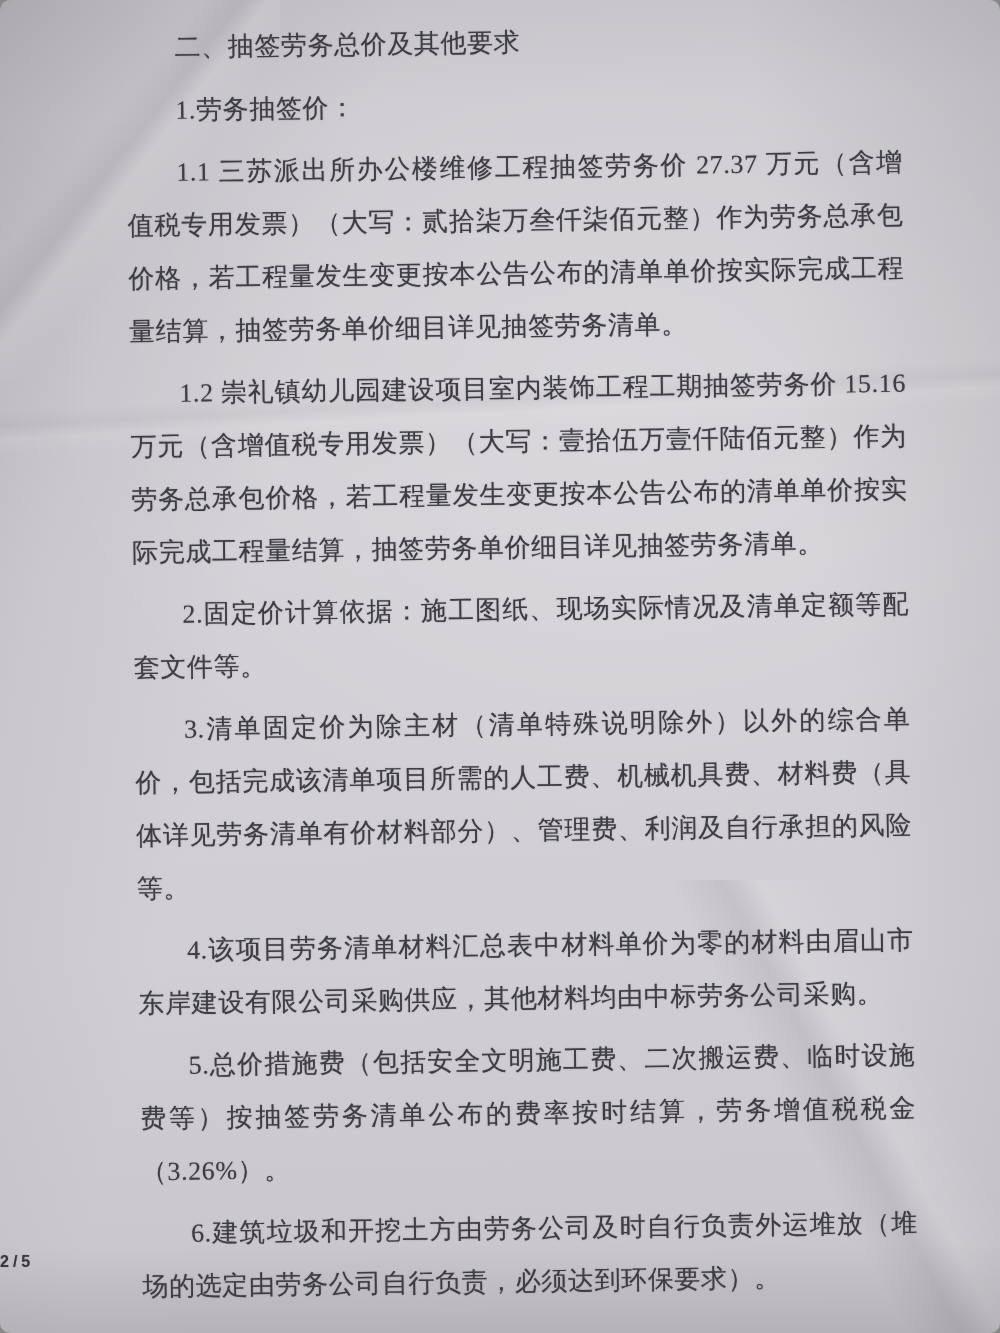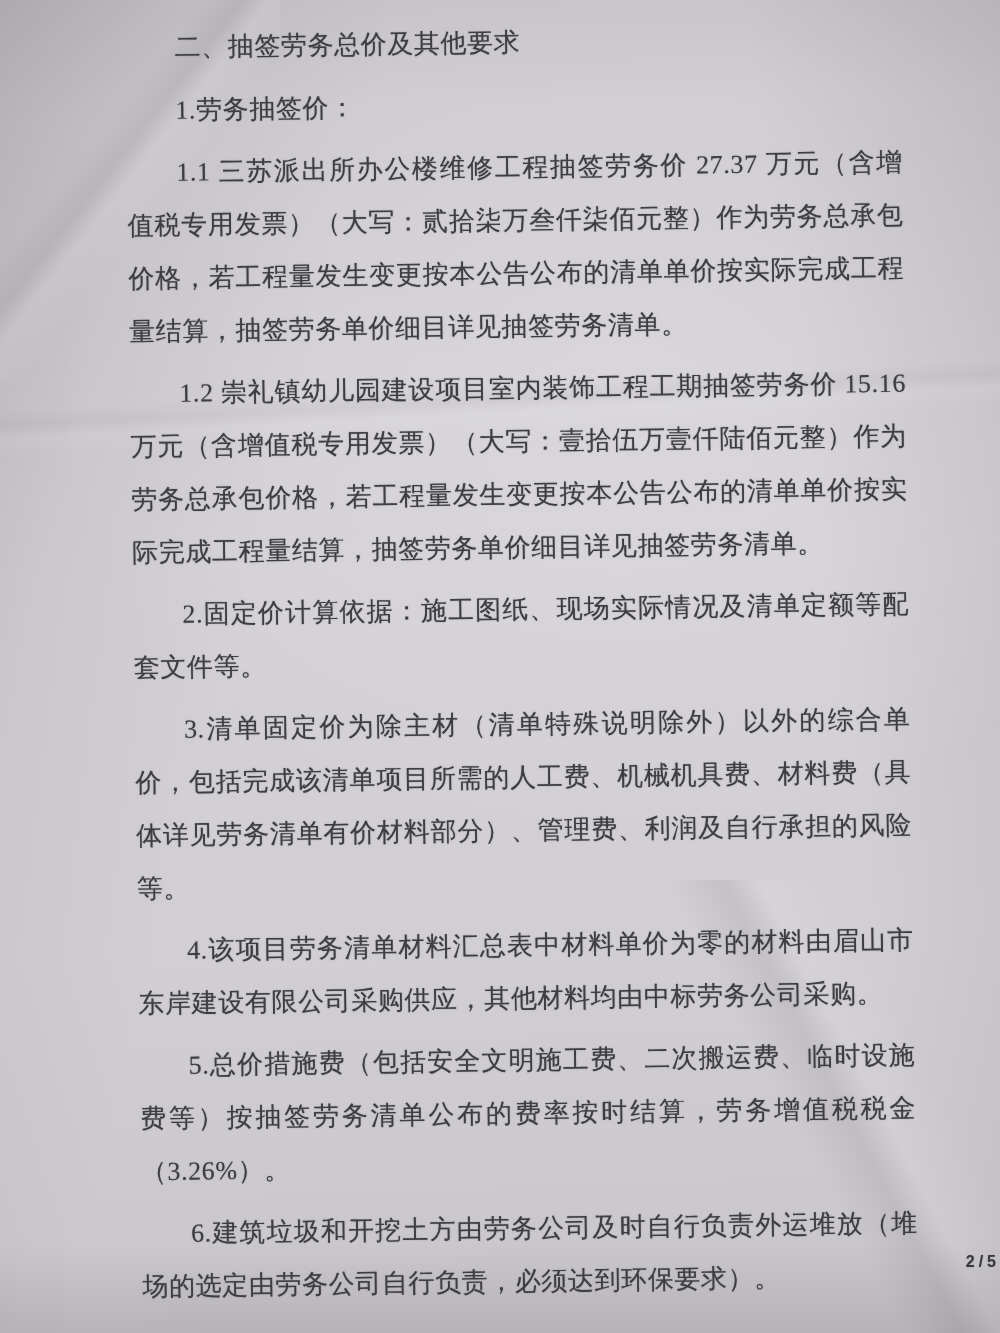--- a/index.html
+++ b/index.html
@@ -12,20 +12,21 @@
     width: 1000px;
     height: 1333px;
     overflow: hidden;
     font-family: "Liberation Serif", "DejaVu Serif", serif;
     
     background:
       radial-gradient(ellipse 900px 700px at 62% 30%, rgba(255,255,255,0.16), rgba(255,255,255,0) 65%),
       linear-gradient(104deg, rgba(40,36,44,0.16) 0%, rgba(40,36,44,0.05) 14%, rgba(0,0,0,0) 30%),
       linear-gradient(262deg, rgba(40,36,44,0.10) 0%, rgba(0,0,0,0) 22%),
       linear-gradient(178deg, #c6c3c8 0%, #cfccd1 9%, #d4d1d6 42%, #d2cfd4 70%, #cbc8cd 92%, #c4c1c6 100%);
+    border-radius: 10px;
   }
   
   .crease { position: absolute; pointer-events: none; }
   .crease-1 {
     left: -60px; top: -40px; width: 340px; height: 420px;
     background: linear-gradient(128deg, rgba(0,0,0,0) 44%, rgba(60,56,64,0.08) 50%, rgba(255,255,255,0.10) 54%, rgba(0,0,0,0) 62%);
   }
   .crease-2 {
     right: -40px; top: 880px; width: 380px; height: 460px;
     background: linear-gradient(62deg, rgba(0,0,0,0) 40%, rgba(60,56,64,0.09) 49%, rgba(255,255,255,0.09) 55%, rgba(0,0,0,0) 66%);
@@ -58,21 +59,21 @@
     text-indent: 1.9em;
   }
   .heading {
     margin-bottom: 10px;
   }
   .footer {
     position: absolute;
     left: 0;
     top: 1253px;
     width: 1000px;
-    text-align: right;
+    text-align: left;
     font-family: "Liberation Sans", "DejaVu Sans", sans-serif;
     font-weight: bold;
     font-size: 16px;
     letter-spacing: 4px;
     color: #3a393e;
     text-shadow: 0 0 1px rgba(58,57,62,0.5);
   }
 </style>
 </head>
 <body>

